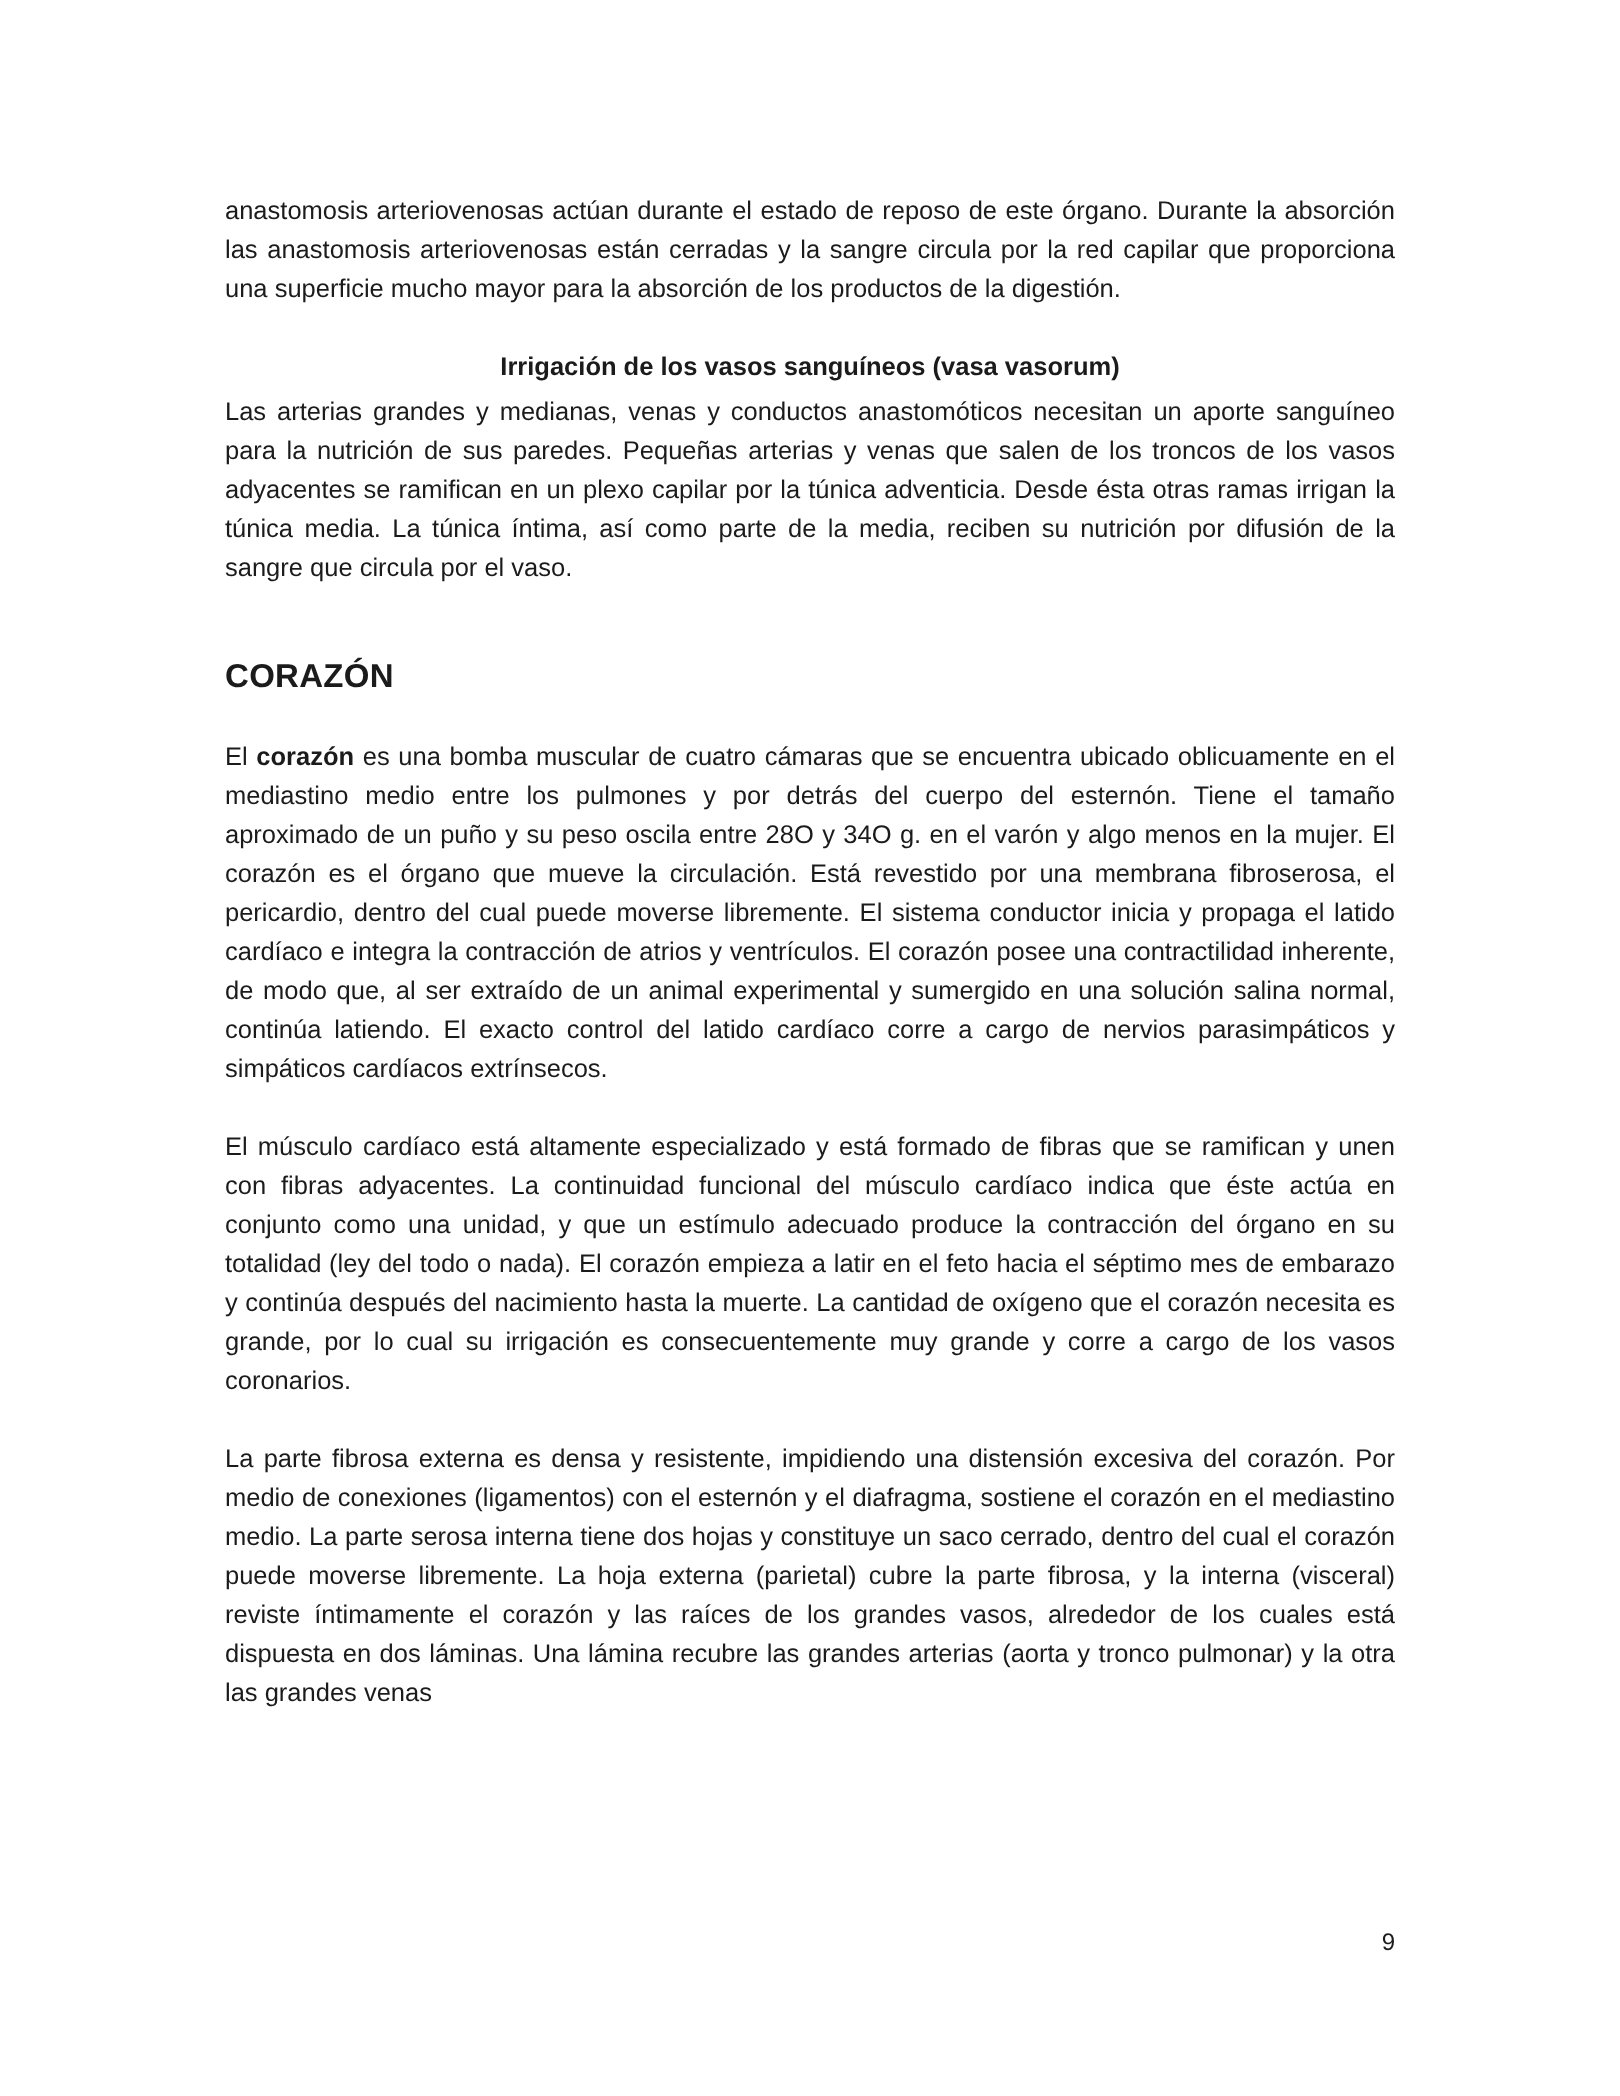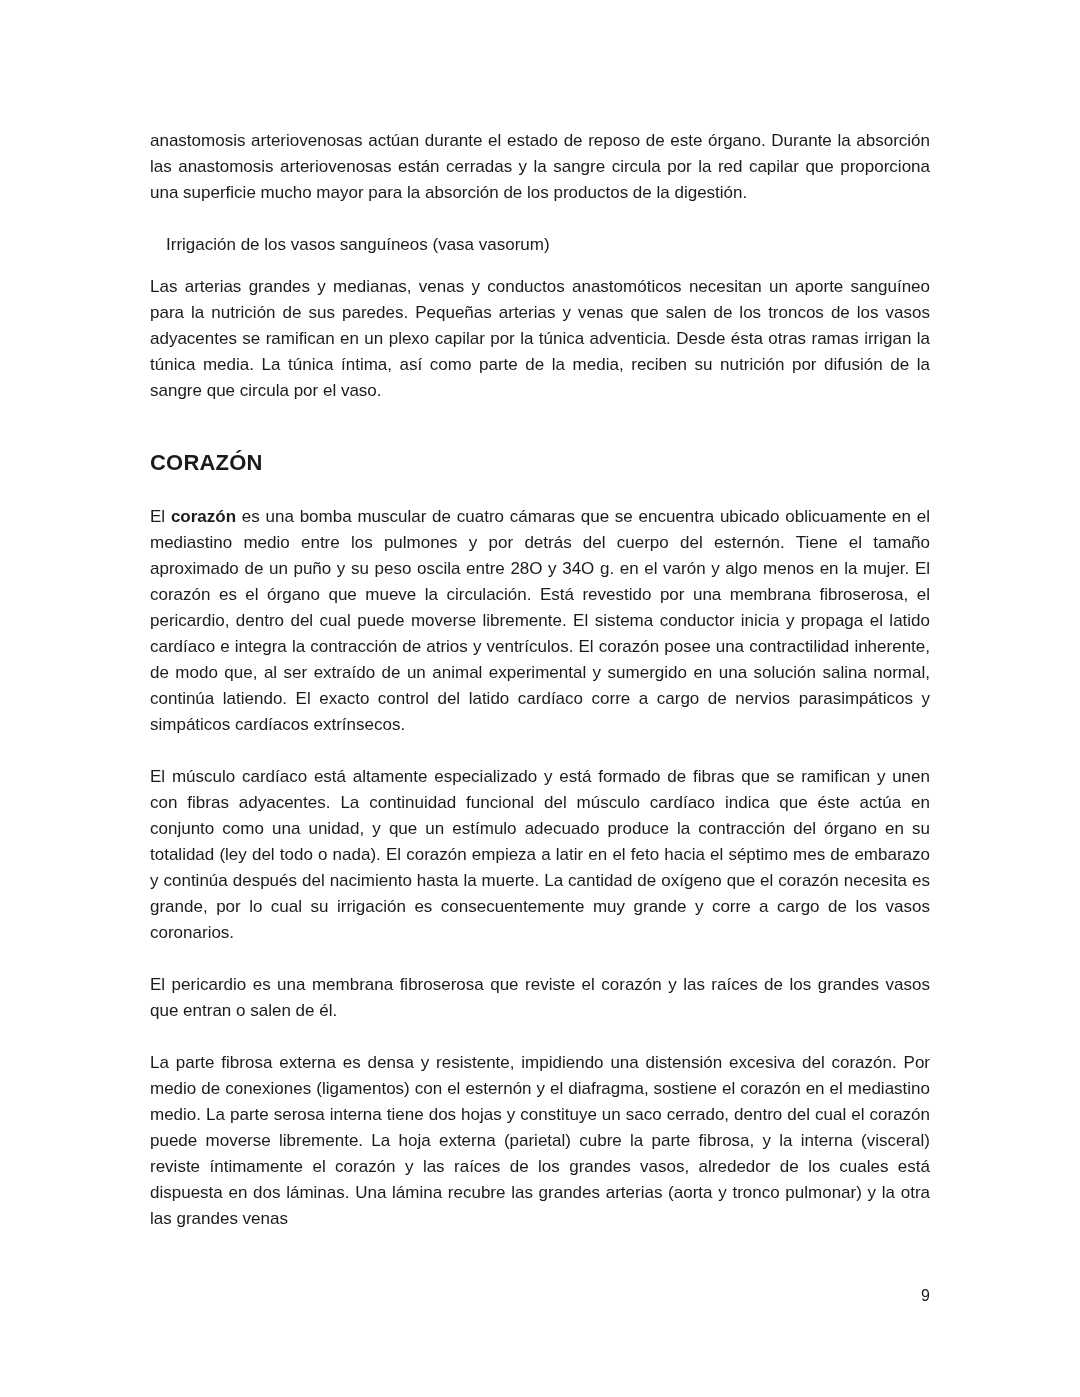--- a/index.html
+++ b/index.html
@@ -19,23 +19,23 @@
     line-height: 26px;
     color: #1b1b1b;
     overflow: hidden;
   }
   p.body-para {
     margin: 0 0 26px 0;
     text-align: justify;
     text-justify: inter-word;
   }
   .subheading {
-    font-weight: normal;
-    text-align: left;
-    margin: 16px;
+    font-weight: bold;
+    text-align: center;
+    margin: 4px;
   }
   .main-heading {
     font-size: 22px;
     font-weight: bold;
     margin: 46px 0 28px 0;
     letter-spacing: 0.2px;
   }
   .bold { font-weight: bold; }
   .page-number {
     position: absolute;
@@ -57,20 +57,19 @@
     <p class="body-para">Las arterias grandes y medianas, venas y conductos anastomóticos necesitan un aporte sanguíneo para la nutrición de sus paredes. Pequeñas arterias y venas que salen de los troncos de los vasos adyacentes se ramifican en un plexo capilar por la túnica adventicia. Desde ésta otras ramas irrigan la túnica media. La túnica íntima, así como parte de la media, reciben su nutrición por difusión de la sangre que circula por el vaso.</p>
   </div>
 
   <div class="main-heading">CORAZÓN</div>
 
   <p class="body-para"><span>El </span><span class="bold">corazón</span><span> es una bomba muscular de cuatro cámaras que se encuentra ubicado oblicuamente en el mediastino medio entre los pulmones y por detrás del cuerpo del esternón. Tiene el tamaño aproximado de un puño y su peso oscila entre 28O y 34O g. en el varón y algo menos en la mujer. El corazón es el órgano que mueve la circulación. Está revestido por una membrana fibroserosa, el pericardio, dentro del cual puede moverse libremente. El sistema conductor inicia y propaga el latido cardíaco e integra la contracción de atrios y ventrículos. El corazón posee una contractilidad inherente, de modo que, al ser extraído de un animal experimental y sumergido en una solución salina normal, continúa latiendo. El exacto control del latido cardíaco corre a cargo de nervios parasimpáticos y simpáticos cardíacos extrínsecos.</span></p>
 
   <p class="body-para">El músculo cardíaco está altamente especializado y está formado de fibras que se ramifican y unen con fibras adyacentes. La continuidad funcional del músculo cardíaco indica que éste actúa en conjunto como una unidad, y que un estímulo adecuado produce la contracción del órgano en su totalidad (ley del todo o nada). El corazón empieza a latir en el feto hacia el séptimo mes de embarazo y continúa después del nacimiento hasta la muerte. La cantidad de oxígeno que el corazón necesita es grande, por lo cual su irrigación es consecuentemente muy grande y corre a cargo de los vasos coronarios.</p>
 
   <div>
-    <p class="body-para">El pericardio es una membrana fibroserosa que reviste el corazón y las raíces de los grandes vasos que entran o salen de él.</p>
   </div>
 
   <p class="body-para">La parte fibrosa externa es densa y resistente, impidiendo una distensión excesiva del corazón. Por medio de conexiones (ligamentos) con el esternón y el diafragma, sostiene el corazón en el mediastino medio. La parte serosa interna tiene dos hojas y constituye un saco cerrado, dentro del cual el corazón puede moverse libremente. La hoja externa (parietal) cubre la parte fibrosa, y la interna (visceral) reviste íntimamente el corazón y las raíces de los grandes vasos, alrededor de los cuales está dispuesta en dos láminas. Una lámina recubre las grandes arterias (aorta y tronco pulmonar) y la otra las grandes venas</p>
 
   <div class="page-number">9</div>
 
 </div>
 
 </body></html>

